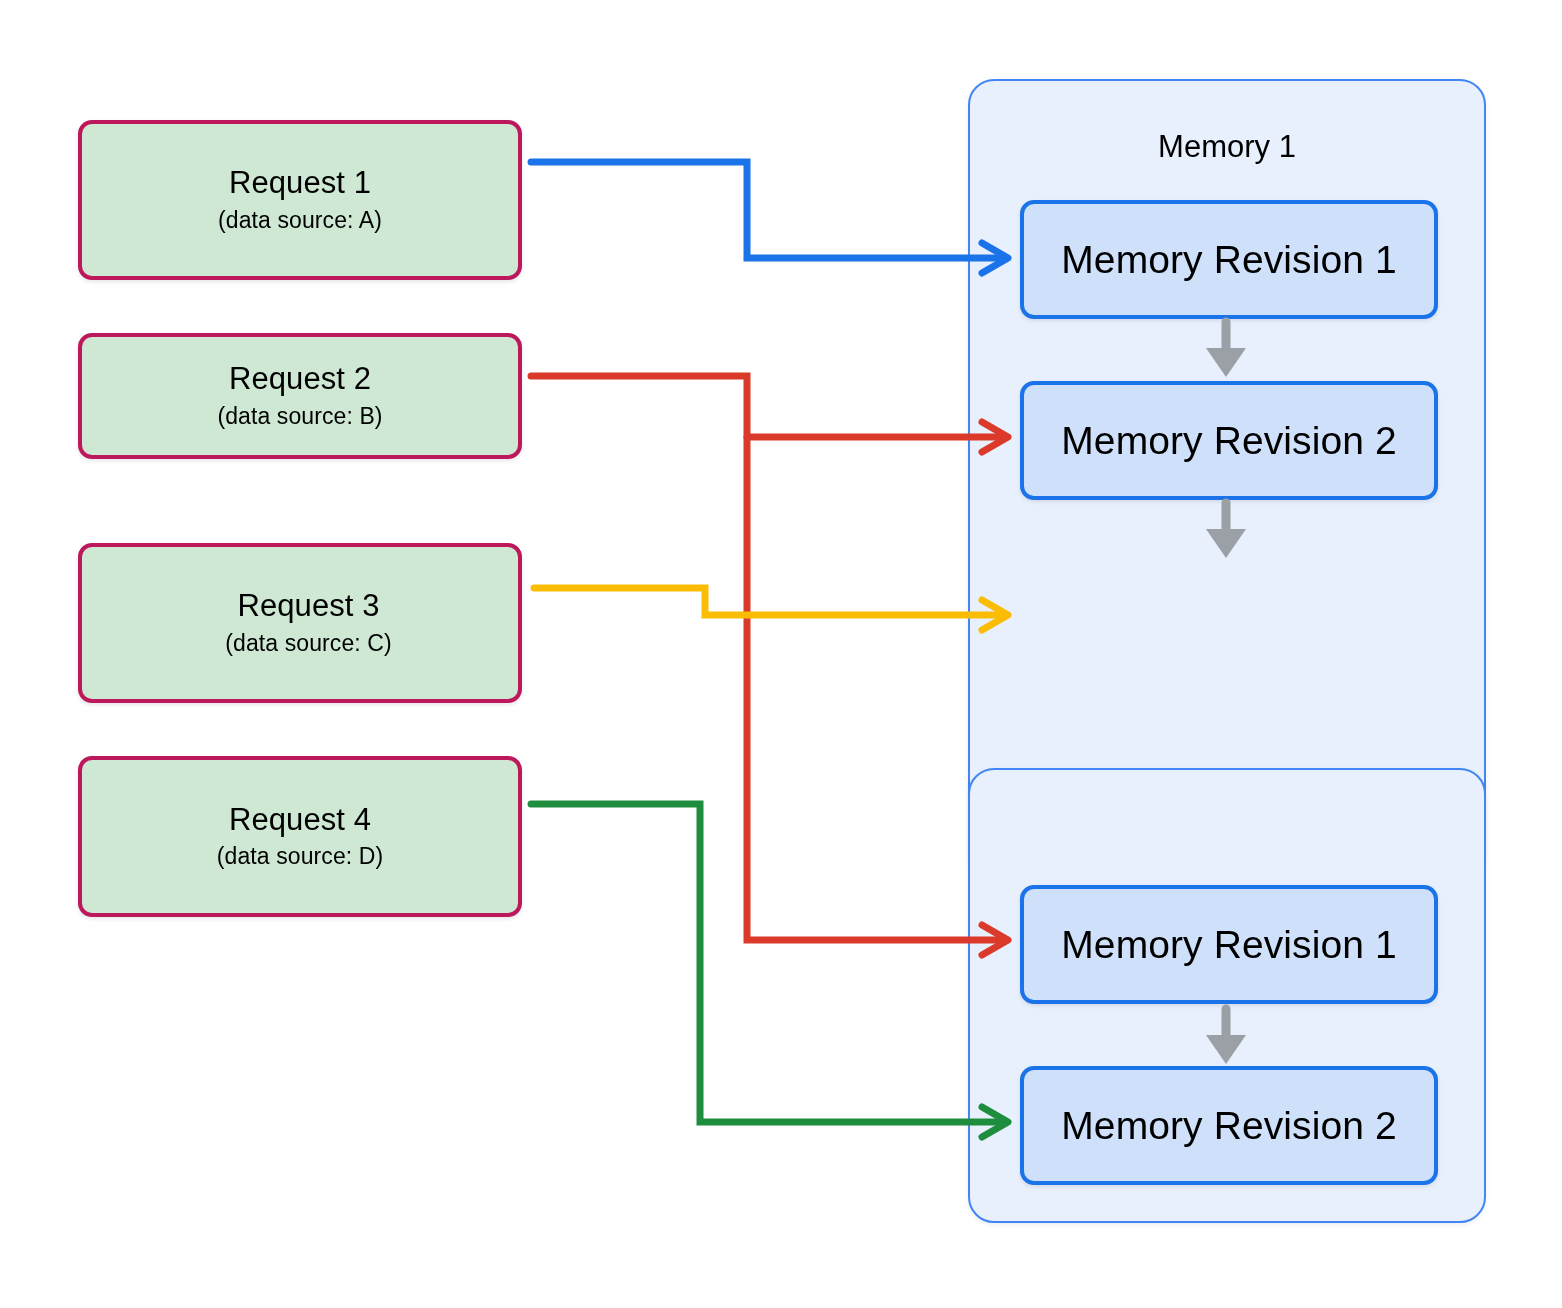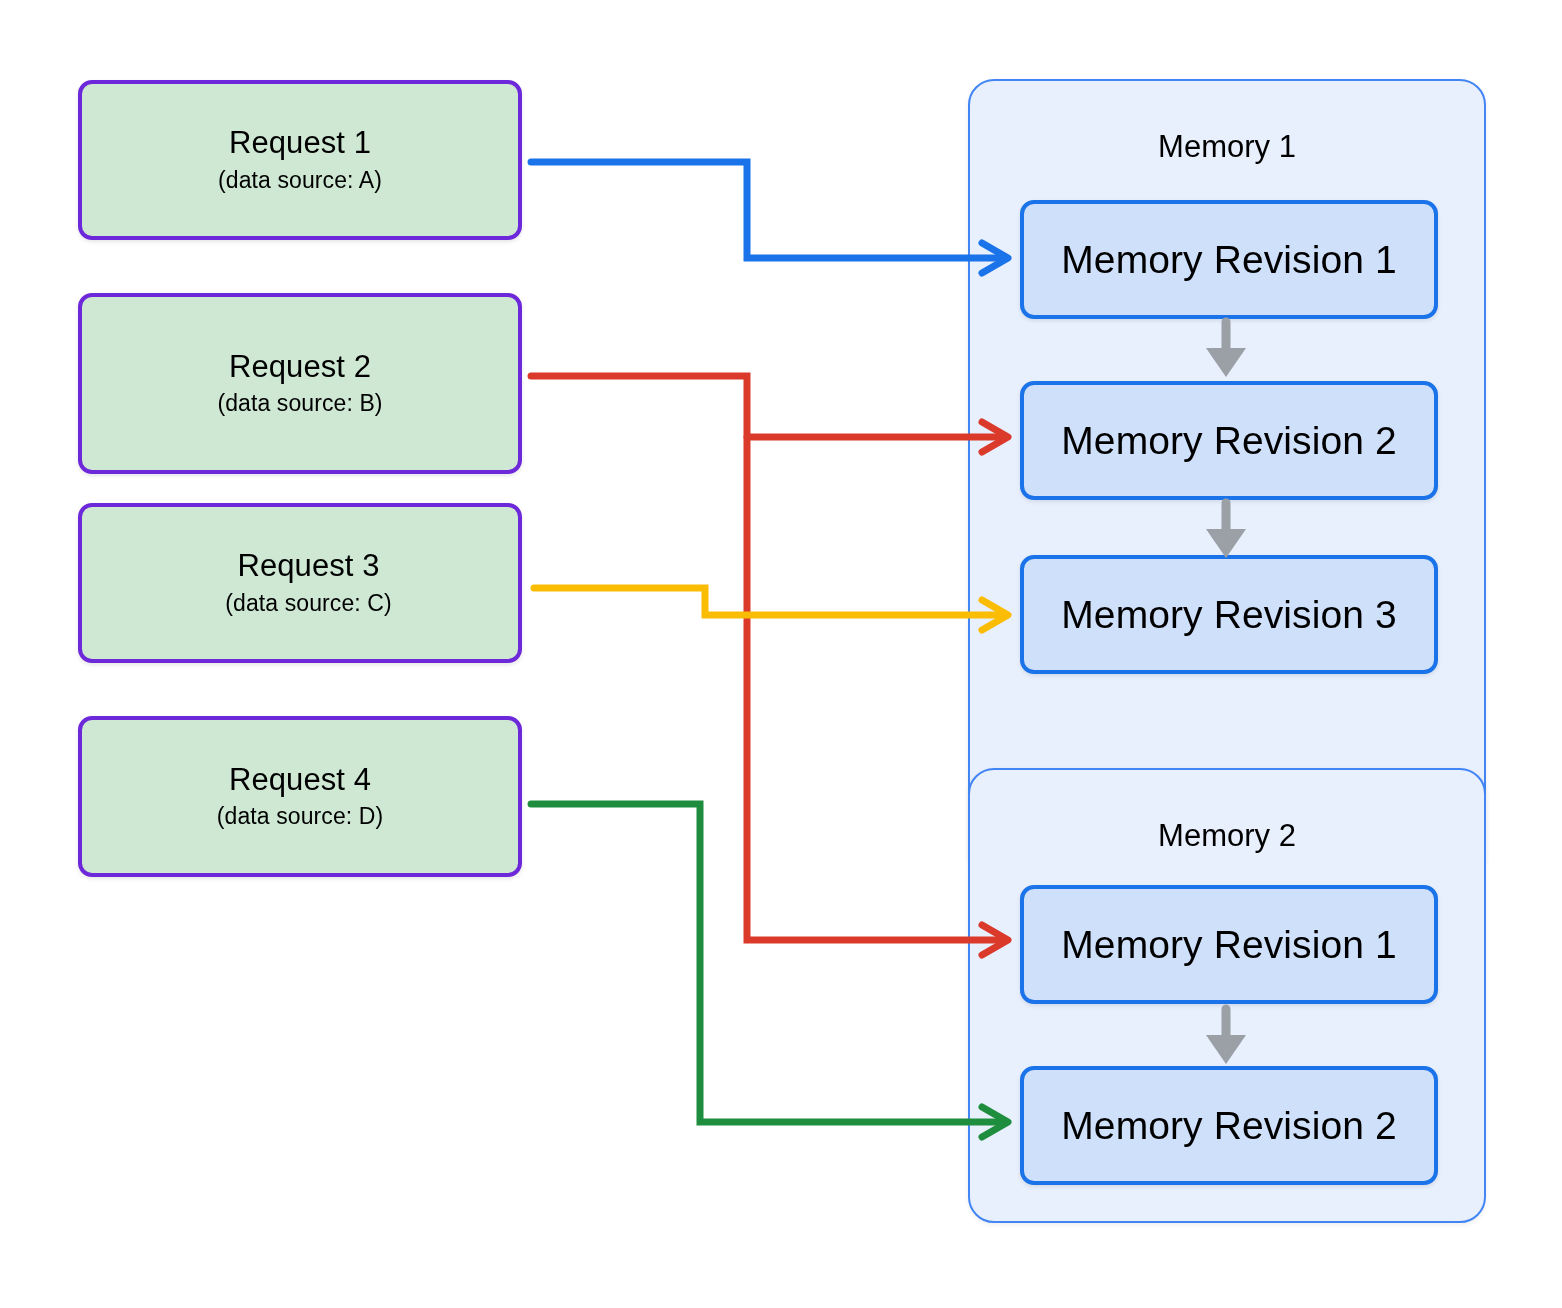--- a/index.html
+++ b/index.html
@@ -15,28 +15,29 @@
     background: #ffffff;
     font-family: "Liberation Sans", sans-serif;
     overflow: hidden;
   }
 
   
   .request-box {
     position: absolute;
     box-sizing: border-box;
     background: #cee8d4;
-    border: 4px solid #6d28d9;
+    border: 4px solid #be185d;
     border-radius: 14px;
     display: flex;
     flex-direction: column;
     align-items: center;
     justify-content: center;
     box-shadow: 0 2px 4px rgba(0,0,0,0.10);
     color: #000000;
+    margin-top: 40px;
   }
   .request-title {
     font-size: 31px;
     line-height: 1.18;
     letter-spacing: 0.1px;
     white-space: nowrap;
   }
   .request-sub {
     font-size: 23px;
     line-height: 1.2;
@@ -117,21 +118,21 @@
 </head>
 <body>
 
 <div id="canvas">
 
   <div class="request-box" style="left:78px; top:80px; width:444px; height:160px;">
     <div class="request-title">Request 1</div>
     <div class="request-sub">(data source: A)</div>
   </div>
 
-  <div class="request-box" style="left:78px; top:293px; width:444px; height:181px;">
+  <div class="request-box" style="left:78px; top:293px; width:444px; height:126px;">
     <div class="request-title">Request 2</div>
     <div class="request-sub">(data source: B)</div>
   </div>
 
   <div class="request-box" style="left:78px; top:503px; width:444px; height:160px;padding-left:17px;">
     <div class="request-title">Request 3</div>
     <div class="request-sub">(data source: C)</div>
   </div>
 
   <div class="request-box" style="left:78px; top:716px; width:444px; height:161px;">
@@ -143,27 +144,23 @@
     <div class="memory-title" style="top:48px;">Memory 1</div>
 
     <div class="revision-box" style="left:50px; top:119px; width:418px; height:119px;">
       <span class="revision-label">Memory Revision 1</span>
     </div>
 
     <div class="revision-box" style="left:50px; top:300px; width:418px; height:119px;">
       <span class="revision-label">Memory Revision 2</span>
     </div>
 
-    <div class="revision-box" style="left:50px; top:474px; width:418px; height:119px;">
-      <span class="revision-label">Memory Revision 3</span>
-    </div>
   </div>
 
   <div class="memory-panel" style="left:968px; top:768px; width:518px; height:455px;">
-    <div class="memory-title" style="top:48px;">Memory 2</div>
 
     <div class="revision-box" style="left:50px; top:115px; width:418px; height:119px;">
       <span class="revision-label">Memory Revision 1</span>
     </div>
 
     <div class="revision-box" style="left:50px; top:296px; width:418px; height:119px;">
       <span class="revision-label">Memory Revision 2</span>
     </div>
   </div>
 

